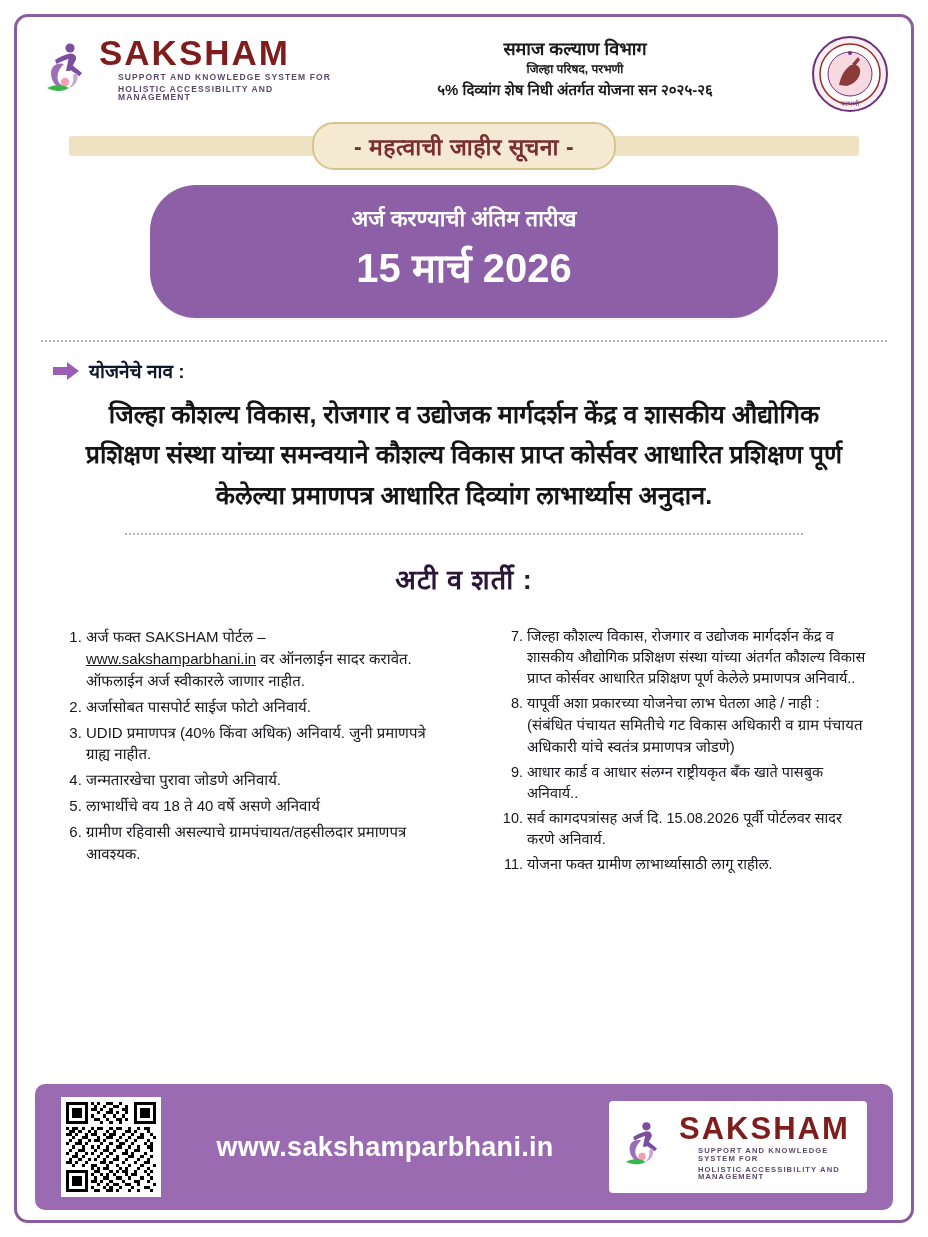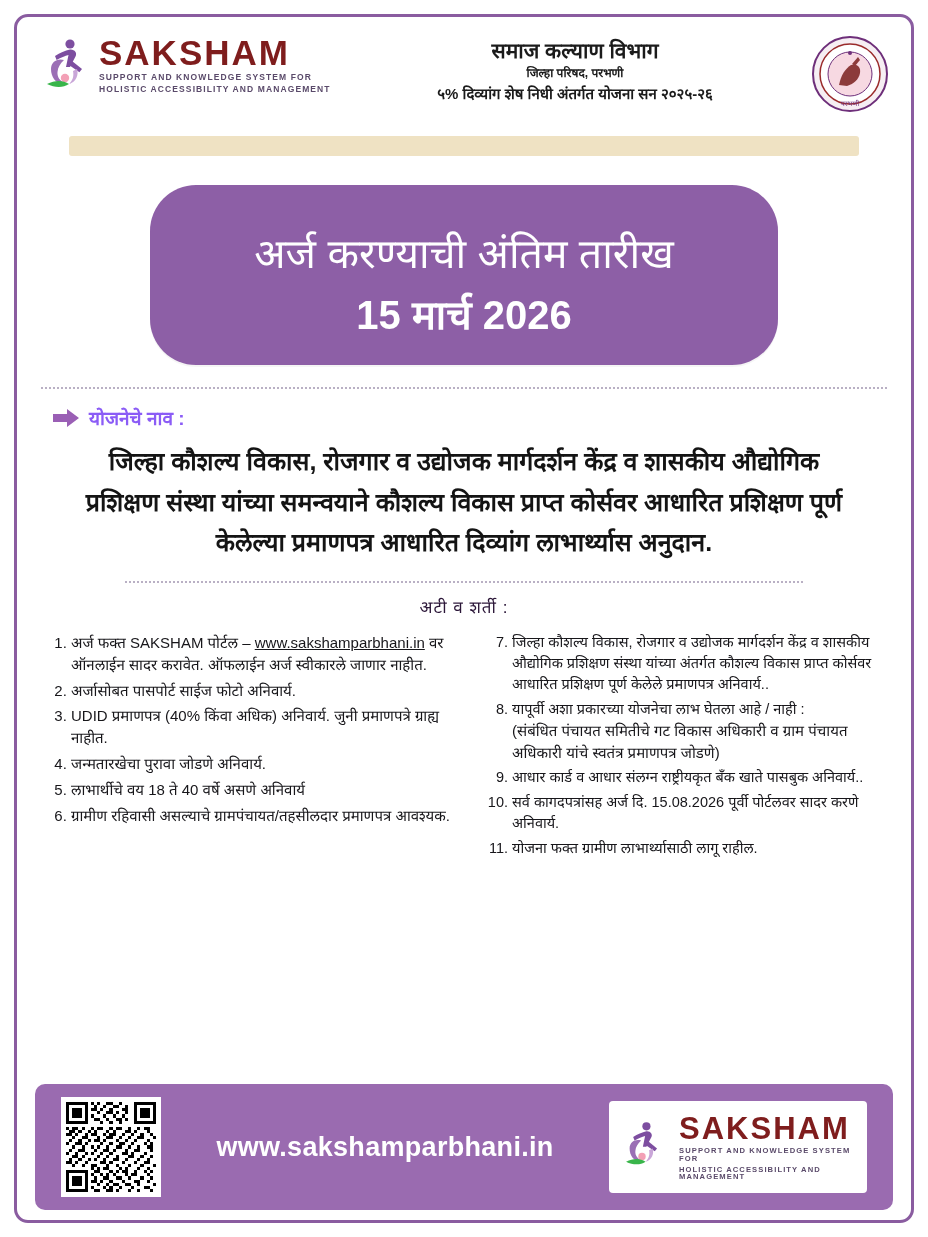--- a/index.html
+++ b/index.html
@@ -66,29 +66,30 @@
     letter-spacing: 2px;
     color: #7f1d1d;
     font-family: "Liberation Sans", sans-serif;
   }
   .brand-sub1, .brand-sub2 {
     font-size: 8.5px;
     letter-spacing: 1.1px;
     color: #5a4a6a;
     margin-top: 3px;
     font-weight: bold;
+    margin-left: 19px;
   }
 
   .header-center {
     flex: 1 1 auto;
     text-align: center;
     padding-top: 2px;
   }
   .hc-line1 {
-    font-size: 21px;
+    font-size: 18px;
     font-weight: bold;
     color: #1b1b1b;
     line-height: 1.35;
   }
   .hc-line2 {
     font-size: 12px;
     font-weight: bold;
     color: #1b1b1b;
     line-height: 1.45;
   }
@@ -143,24 +144,23 @@
     margin: 16px auto 0 auto;
     width: 608px;
     background: #8d5fa6;
     border-radius: 46px;
     color: #ffffff;
     text-align: center;
     padding: 20px 10px 24px 10px;
     box-shadow: 0 2px 0 rgba(0,0,0,0.04);
   }
   .deadline-title {
-    font-size: 41px;
-    font-weight: normal;
+    font-size: 22px;
+    font-weight: bold;
     line-height: 1.25;
-    margin-top: 24px;
   }
   .deadline-date {
     font-size: 40px;
     font-weight: bold;
     margin-top: 6px;
   }
 
   .dotted-sep {
     border-top: 2px dotted #b9b0c4;
     margin: 22px 6px 0 6px;
@@ -174,57 +174,57 @@
     margin: 16px 0 0 18px;
   }
   .arrow-icon {
     width: 26px;
     height: 18px;
     flex: 0 0 auto;
   }
   .scheme-label {
     font-size: 19px;
     font-weight: bold;
-    color: #8b5cf6;
+    color: #0f172a;
   }
   .scheme-name {
     margin: 10px 34px 0 34px;
     text-align: center;
     font-size: 25px;
     font-weight: bold;
     color: #141414;
     line-height: 1.62;
   }
 
   .dotted-sep2 {
     border-top: 2px dotted #b9b0c4;
     margin: 18px 90px 0 90px;
   }
 
   .terms-title {
     text-align: center;
-    font-size: 17px;
-    font-weight: normal;
+    font-size: 27px;
+    font-weight: bold;
     color: #2b1638;
-    margin-top: 12px;
+    margin-top: 25px;
     letter-spacing: 1px;
   }
 
   
   .conditions {
     display: flex;
     gap: 24px;
     margin: 12px 8px 0 8px;
     align-items: flex-start;
   }
   .col {
     flex: 1 1 0;
   }
   .col ol {
-    margin: 2px;
+    margin: 17px;
     padding-left: 26px;
   }
   .col-right ol {
     padding-left: 34px;
   }
   .col li {
     font-size: 15px;
     line-height: 1.46;
     color: #17161a;
     margin-bottom: 4px;
@@ -327,20 +327,21 @@
           <path d="M28 50 C30 40 34 34 40 30 C46 28 50 32 49 38 C48 44 43 49 36 51 Z" fill="#8c3b3b"></path>
           <path d="M41 29 L47 22 L49 25 L44 31 Z" fill="#8c3b3b"></path>
           <circle cx="39" cy="18" r="2" fill="#6e2f7a"></circle>
           <text x="39" y="71" font-size="7" fill="#6e2f7a" text-anchor="middle" font-family="DejaVu Sans, sans-serif">परभणी</text>
         </svg>
       </div>
     </div>
 
     <div class="ribbon-wrap">
       <div class="ribbon-bar"></div>
+      <div class="ribbon-pill">- महत्वाची जाहीर सूचना -</div>
     </div>
 
     <div class="deadline">
       <div class="deadline-title">अर्ज करण्याची अंतिम तारीख</div>
       <div class="deadline-date">15 मार्च 2026</div>
     </div>
 
     <div class="dotted-sep"></div>
 
     <div class="scheme-label-row">

